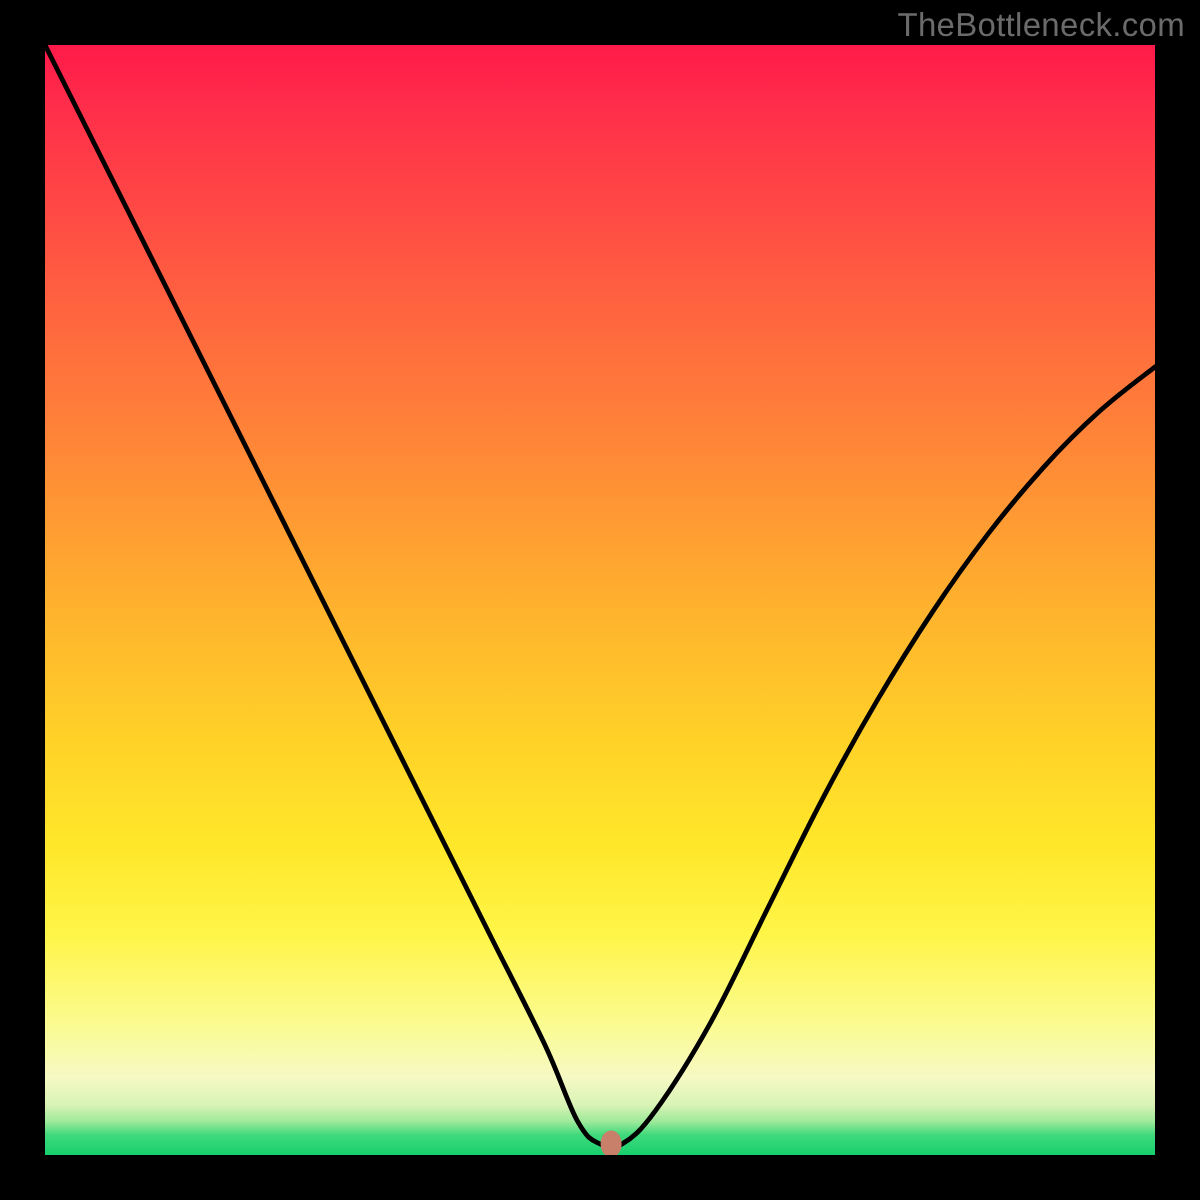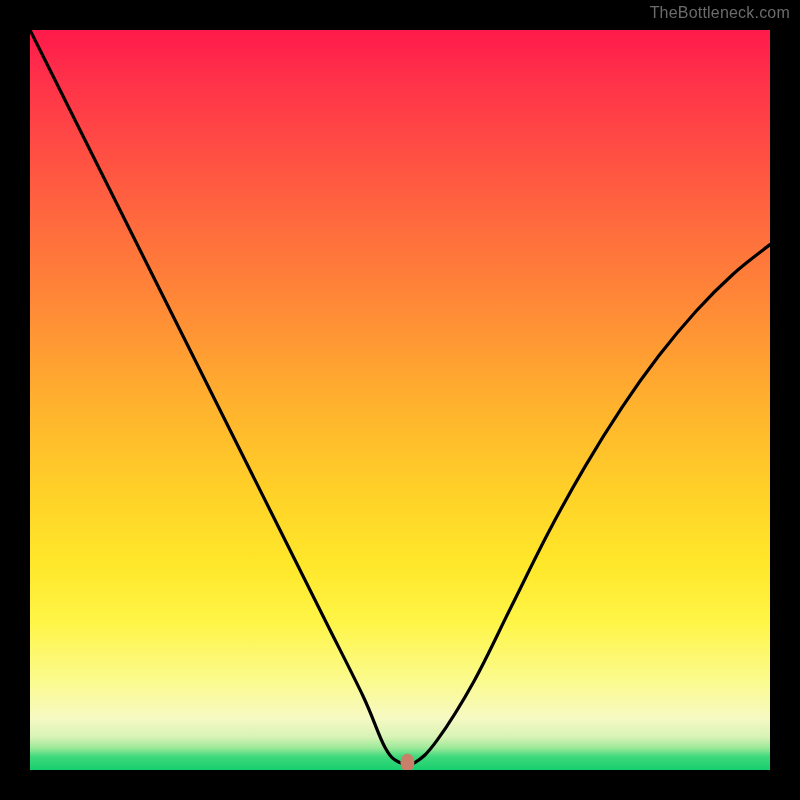--- a/index.html
+++ b/index.html
@@ -15,21 +15,21 @@
     position: relative;
     width: 800px;
     height: 800px;
     background: #000;
   }
   .watermark {
     position: absolute;
     top: 4px;
     right: 10px;
     color: #6b6b6b;
-    font-size: 16px;
+    font-size: 22px;
     font-weight: 500;
     letter-spacing: 0.2px;
     z-index: 5;
   }
   .plot-area {
     position: absolute;
     left: 30px;
     top: 30px;
     width: 740px;
     height: 740px;

